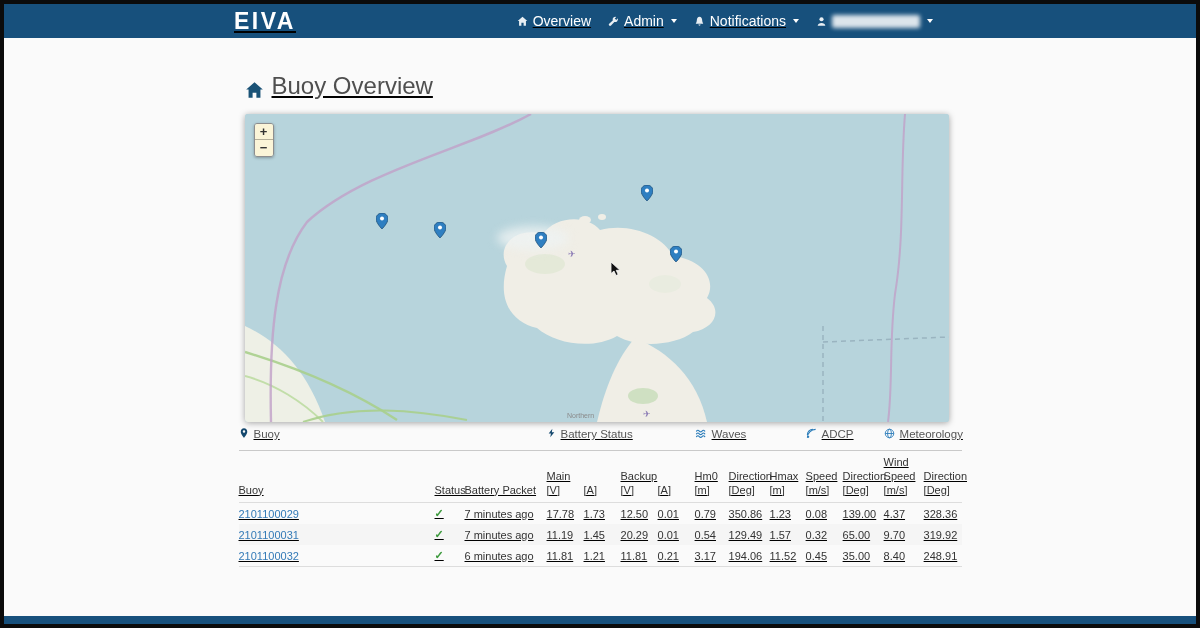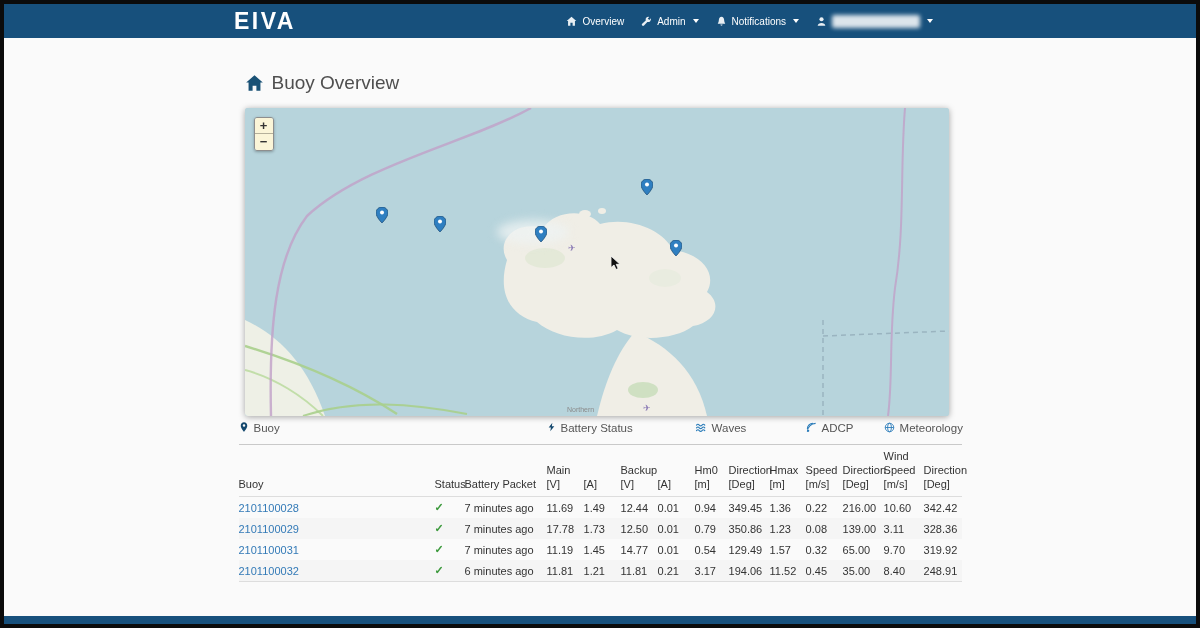--- a/index.html
+++ b/index.html
@@ -1,30 +1,30 @@
 <!DOCTYPE html>
 <html><head>
 <meta charset="utf-8">
 <style>
   html,body{margin:0;padding:0;background:#000;}
   body{width:1200px;height:628px;position:relative;font-family:"Liberation Sans",sans-serif;-webkit-font-smoothing:antialiased;}
-  .frame{position:absolute;left:0;top:0;width:1200px;height:628px;box-sizing:border-box;border:4px solid #0b0b0b;background:#fafafa;overflow:hidden;}
+  .frame{position:absolute;left:0;top:0;width:1200px;height:628px;box-sizing:border-box;border:4px solid #0b0b0b;background:#fafafa;overflow:hidden;text-decoration:underline;}
 
   
   .navbar{height:34px;background:#17507c;display:flex;align-items:center;padding-left:230px;box-sizing:border-box;}
   .brand{color:#fff;font-weight:800;font-size:23px;letter-spacing:2.5px;line-height:34px;cursor:pointer;}
   .nav-items{margin-left:auto;margin-right:263px;display:flex;align-items:center;gap:17px;}
-  .nav-item{display:flex;align-items:center;gap:5px;color:#fff;font-size:10px;cursor:pointer;text-decoration:none;white-space:nowrap;}
+  .nav-item{display:flex;align-items:center;gap:5px;color:#fff;font-size:14px;cursor:pointer;text-decoration:none;white-space:nowrap;}
   .nav-item .icn{display:inline-flex;color:#e8eef3;}
   .caret{width:0;height:0;border-left:3.5px solid transparent;border-right:3.5px solid transparent;border-top:4px solid #fff;margin-left:2px;}
   .masked{display:inline-block;width:88px;height:13px;background:rgba(255,255,255,.85);border-radius:2px;filter:blur(2.2px);}
 
   
   .content{width:723px;margin:0 auto;padding-top:34px;}
-  h1.page-title{margin:0 0 14px 6px;font-size:19px;font-weight:400;color:#4f4f4f;display:flex;align-items:center;gap:8px;}
+  h1.page-title{margin:0 0 14px 6px;font-size:24px;font-weight:400;color:#4f4f4f;display:flex;align-items:flex-end;gap:8px;}
   h1.page-title .icn{color:#1a5276;display:inline-flex;}
 
   
   .map{position:relative;width:704px;height:308px;margin-left:6px;border-radius:3px;overflow:hidden;box-shadow:0 1px 6px rgba(0,0,0,.35);background:#b7d4dc;cursor:grab;}
   .map svg.basemap{position:absolute;left:0;top:0;}
   .zoomctl{position:absolute;left:9px;top:9px;width:18px;border:1px solid #8e8e8e;border-radius:3px;overflow:hidden;box-shadow:0 1px 3px rgba(0,0,0,.3);}
   .zoomctl button{display:block;width:18px;height:16px;padding:0;border:0;border-bottom:1px solid #b5b09a;background:#fbf5d8;color:#333;font-size:13px;line-height:14px;font-weight:700;cursor:pointer;}
   .zoomctl button:last-child{border-bottom:0;}
   .marker{position:absolute;width:12px;height:16px;cursor:pointer;}
   .blurspot{position:absolute;left:252px;top:112px;width:72px;height:24px;border-radius:50%;background:rgba(238,243,243,.8);filter:blur(5px);}
@@ -256,58 +256,42 @@
 [Deg]</th>
           <th>Wind
 Speed
 [m/s]</th>
           <th>Direction
 [Deg]</th>
         </tr>
       </thead>
       <tbody id="table-body">
           <tr>
-            <td class="first"><a class="buoy-link">2101100028</a></td>
-            <td class="status"><span class="check">✓</span></td>
-            <td>7 minutes ago</td>
-            <td>11.69</td>
-            <td>1.49</td>
-            <td>12.44</td>
-            <td>0.01</td>
-            <td>0.94</td>
-            <td>349.45</td>
-            <td>1.36</td>
-            <td>0.22</td>
-            <td>216.00</td>
-            <td>10.60</td>
-            <td>342.42</td>
-          </tr>
-          <tr>
             <td class="first"><a class="buoy-link">2101100029</a></td>
             <td class="status"><span class="check">✓</span></td>
             <td>7 minutes ago</td>
             <td>17.78</td>
             <td>1.73</td>
             <td>12.50</td>
             <td>0.01</td>
             <td>0.79</td>
             <td>350.86</td>
             <td>1.23</td>
             <td>0.08</td>
             <td>139.00</td>
-            <td>3.11</td>
+            <td>4.37</td>
             <td>328.36</td>
           </tr>
           <tr>
             <td class="first"><a class="buoy-link">2101100031</a></td>
             <td class="status"><span class="check">✓</span></td>
             <td>7 minutes ago</td>
             <td>11.19</td>
             <td>1.45</td>
-            <td>14.77</td>
+            <td>20.29</td>
             <td>0.01</td>
             <td>0.54</td>
             <td>129.49</td>
             <td>1.57</td>
             <td>0.32</td>
             <td>65.00</td>
             <td>9.70</td>
             <td>319.92</td>
           </tr>
           <tr>

